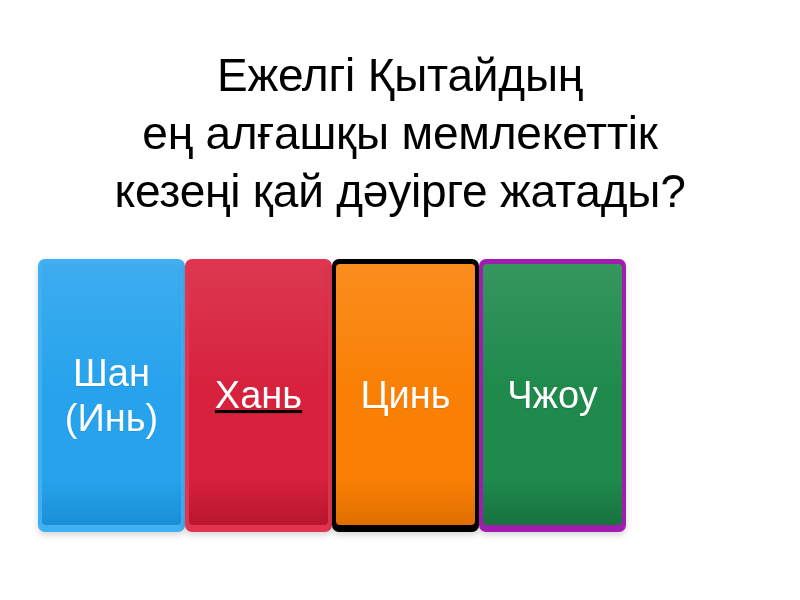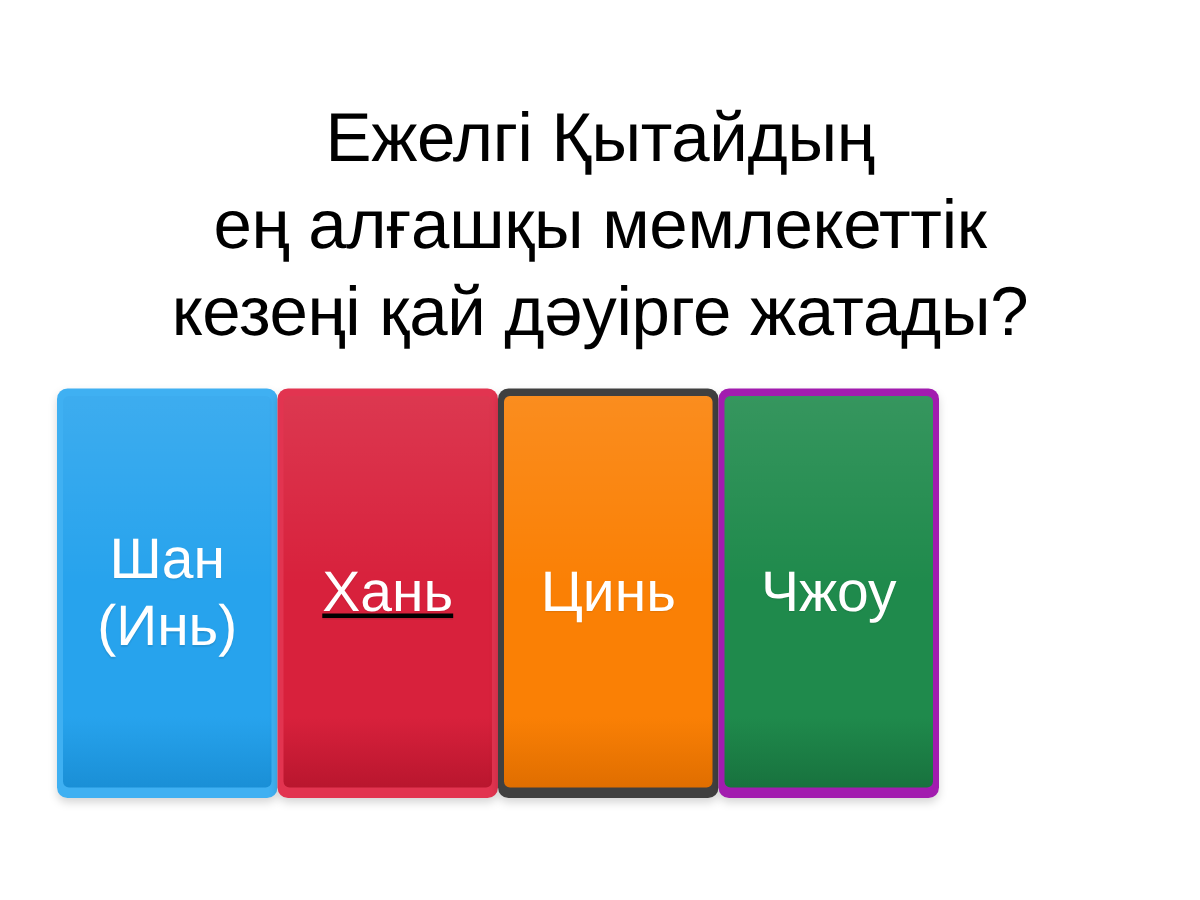--- a/index.html
+++ b/index.html
@@ -22,21 +22,20 @@
     box-sizing: border-box;
   }
 
   
   .question-area {
     position: absolute;
     left: 0;
     top: 46px;
     width: 800px;
     text-align: center;
-    margin-top: 16px;
   }
   .question-text {
     color: #000000;
     font-size: 46px;
     line-height: 58px;
     font-weight: 400;
     letter-spacing: -0.2px;
     white-space: pre-line;
     padding: 0 8px;
     box-sizing: border-box;
@@ -121,21 +120,21 @@
       <div class="answer-label" style="color: rgb(255, 255, 255);">Шан
 (Инь)</div>
     </div>
 
     <div class="answer-tile" style="background: rgb(226, 52, 80); text-decoration: underline;">
       <div class="tile-face" style="background: linear-gradient(rgb(216, 33, 60) 0%, rgb(216, 33, 60) 82%, rgb(185, 22, 46) 100%);"></div>
       <div class="tile-gloss"></div>
       <div class="answer-label" style="color: rgb(255, 255, 255);">Хань</div>
     </div>
 
-    <div class="answer-tile" style="background: #404040;">
+    <div class="answer-tile" style="background: #000000;">
       <div class="tile-face" style="background: linear-gradient(rgb(250, 128, 5) 0%, rgb(250, 128, 5) 82%, rgb(224, 110, 0) 100%);"></div>
       <div class="tile-gloss"></div>
       <div class="answer-label" style="color: rgb(255, 255, 255);">Цинь</div>
     </div>
 
     <div class="answer-tile" style="background: #a21caf;">
       <div class="tile-face" style="background: linear-gradient(rgb(31, 138, 76) 0%, rgb(31, 138, 76) 82%, rgb(24, 114, 62) 100%);"></div>
       <div class="tile-gloss"></div>
       <div class="answer-label" style="color: rgb(255, 255, 255);">Чжоу</div>
     </div>

